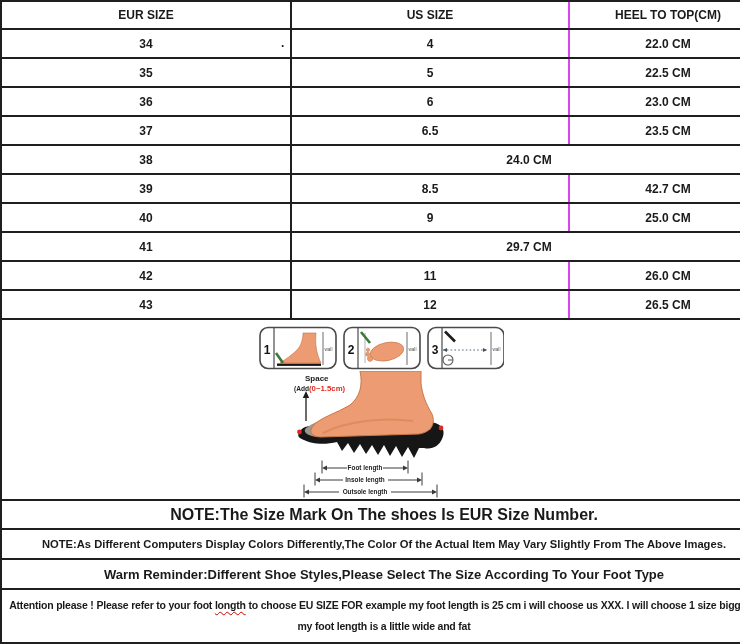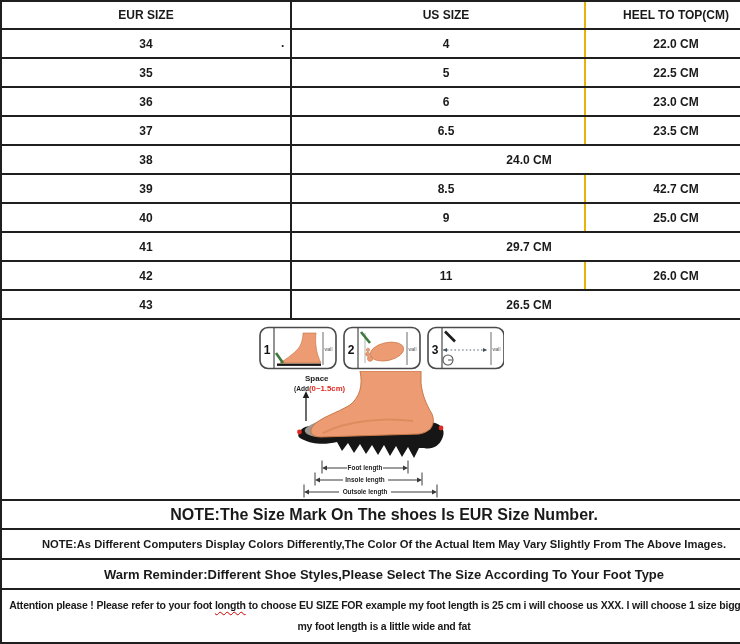--- a/index.html
+++ b/index.html
@@ -11,21 +11,21 @@
     position:absolute;inset:0;border:2px solid #1f1f1f;
     display:flex;flex-direction:column;
   }
   .trow{display:flex;border-bottom:2px solid #1f1f1f;height:27px;}
   .trow.header{height:26px;}
   .cell{
     display:flex;align-items:center;justify-content:center;
     font-weight:bold;font-size:12px;letter-spacing:0;
   }
   .c1{width:288px;border-right:2px solid #1f1f1f;}
-  .c2{width:276px;border-right:2px solid #eab308;margin-left:16px;}
+  .c2{width:276px;border-right:2px solid #d946ef;}
   .c3{flex:1;}
   .image-section{position:relative;height:179px;border-bottom:2px solid #1f1f1f;overflow:hidden;}
   .steps-svg{position:absolute;left:257px;top:6px;}
   .foot-svg{position:absolute;left:289px;top:51px;}
   .note-row{
     display:flex;align-items:center;justify-content:center;
     font-weight:bold;border-bottom:2px solid #1f1f1f;text-align:center;
   }
   .note-size-mark{height:27px;font-size:16px;}
   .warm-reminder{height:28px;font-size:13px;}
@@ -94,20 +94,21 @@
       <div class="cell c1">41</div>
       <div class="cell c3">29.7 CM</div>
     </div>
     <div class="trow">
       <div class="cell c1">42</div>
       <div class="cell c2">11</div>
       <div class="cell c3">26.0 CM</div>
     </div>
     <div class="trow">
       <div class="cell c1">43</div>
+      <div class="cell c2">12</div>
       <div class="cell c3">26.5 CM</div>
     </div>
 
     <div class="image-section">
 
       <svg class="steps-svg" width="245" height="46" viewBox="0 0 245 46">
 
         <g>
           <rect x="1" y="1.5" width="76" height="41" rx="8" fill="#ffffff" stroke="#4a4a4a" stroke-width="1.6"></rect>
           <line x1="15" y1="2" x2="15" y2="42" stroke="#4a4a4a" stroke-width="1.2"></line>

